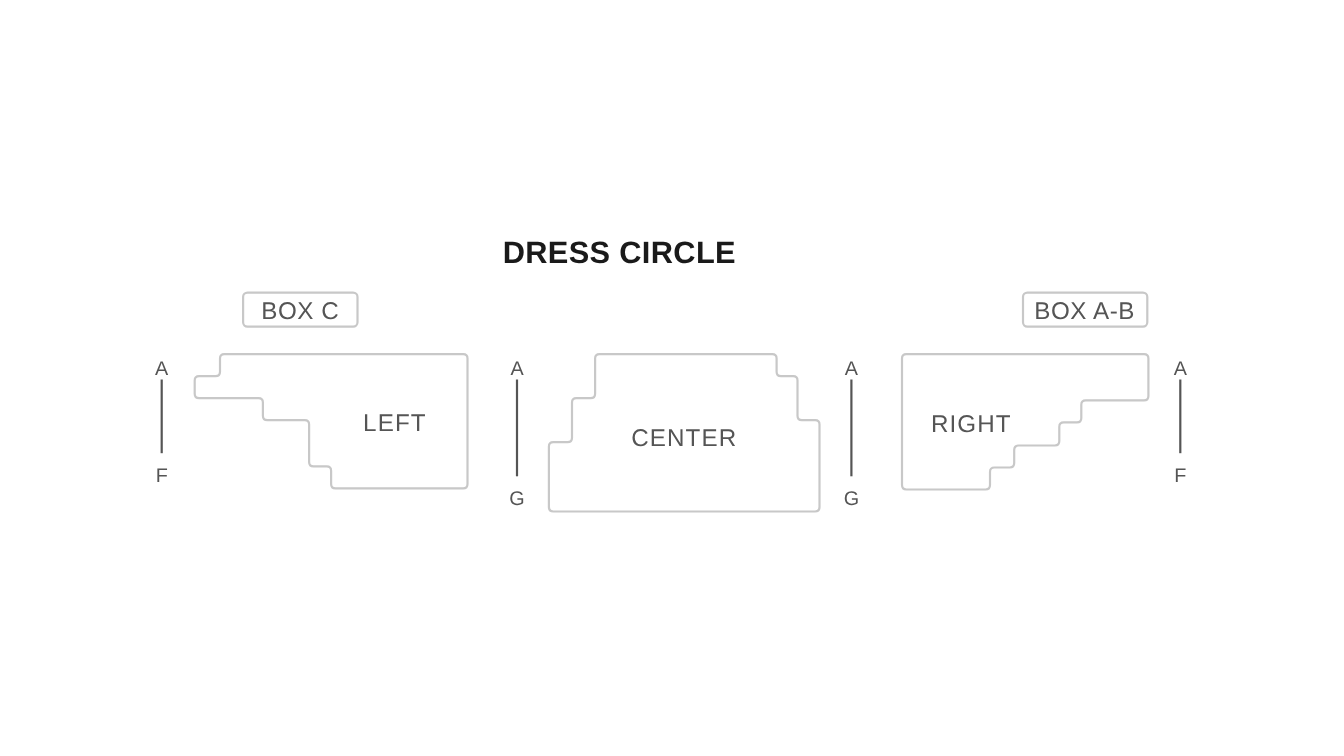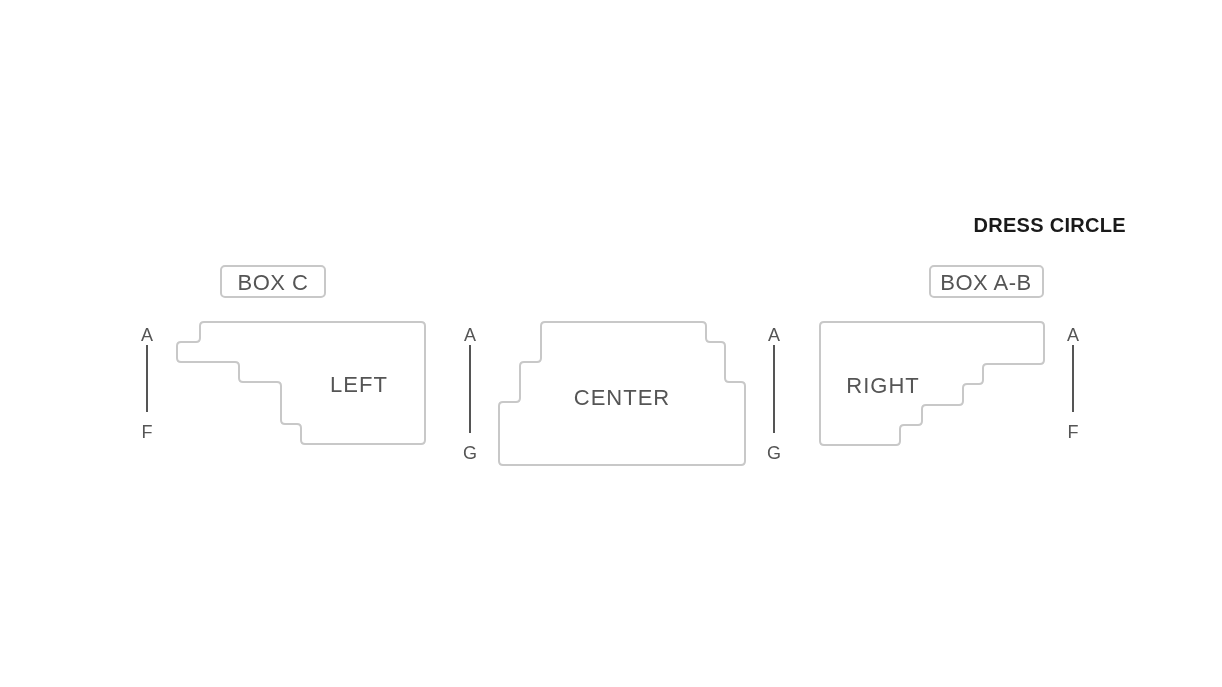--- a/index.html
+++ b/index.html
@@ -12,22 +12,22 @@
       height: 687px;
       position: relative;
       overflow: hidden;
       font-family: "Liberation Sans", "DejaVu Sans", sans-serif;
     }
     .title {
       position: absolute;
       left: 0;
       width: 1126px;
       top: 214px;
-      text-align: right;
-      font-size: 20px;
+      text-align: center;
+      font-size: 28px;
       font-weight: bold;
       color: #1a1a1a;
       letter-spacing: 0.3px;
     }
     svg.map {
       position: absolute;
       left: 0;
       top: 0;
     }
     .section-shape {

